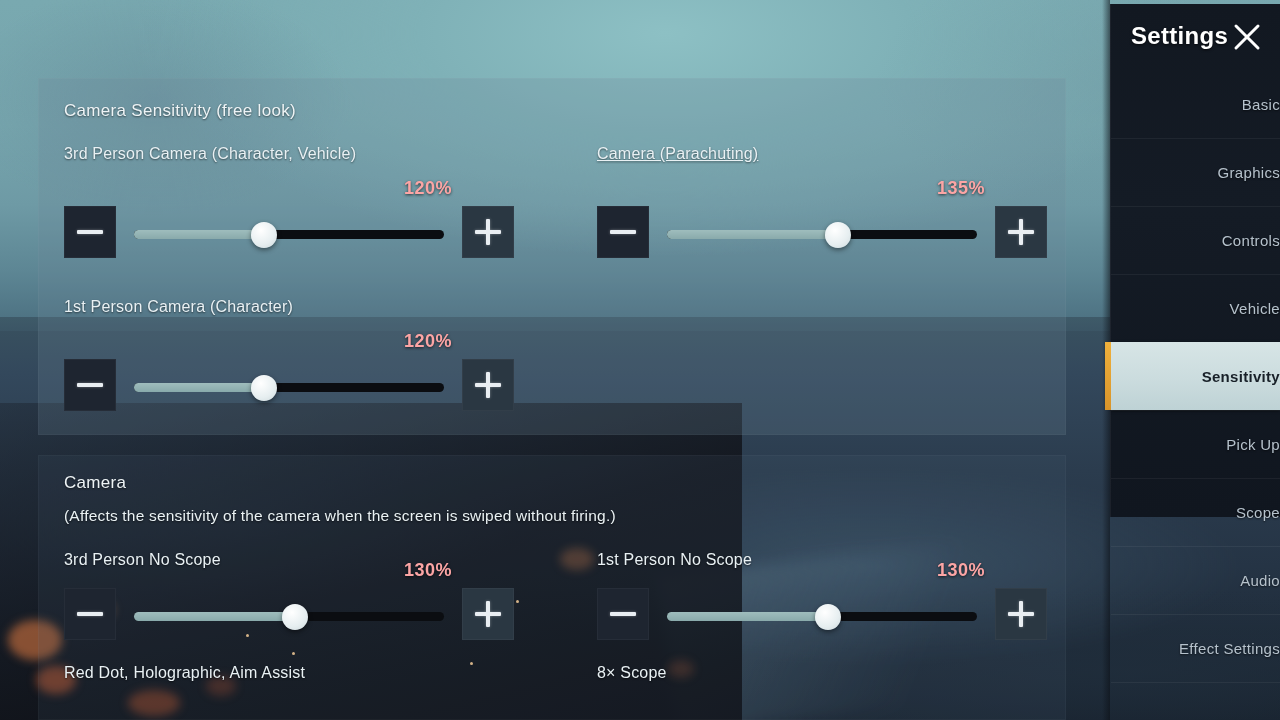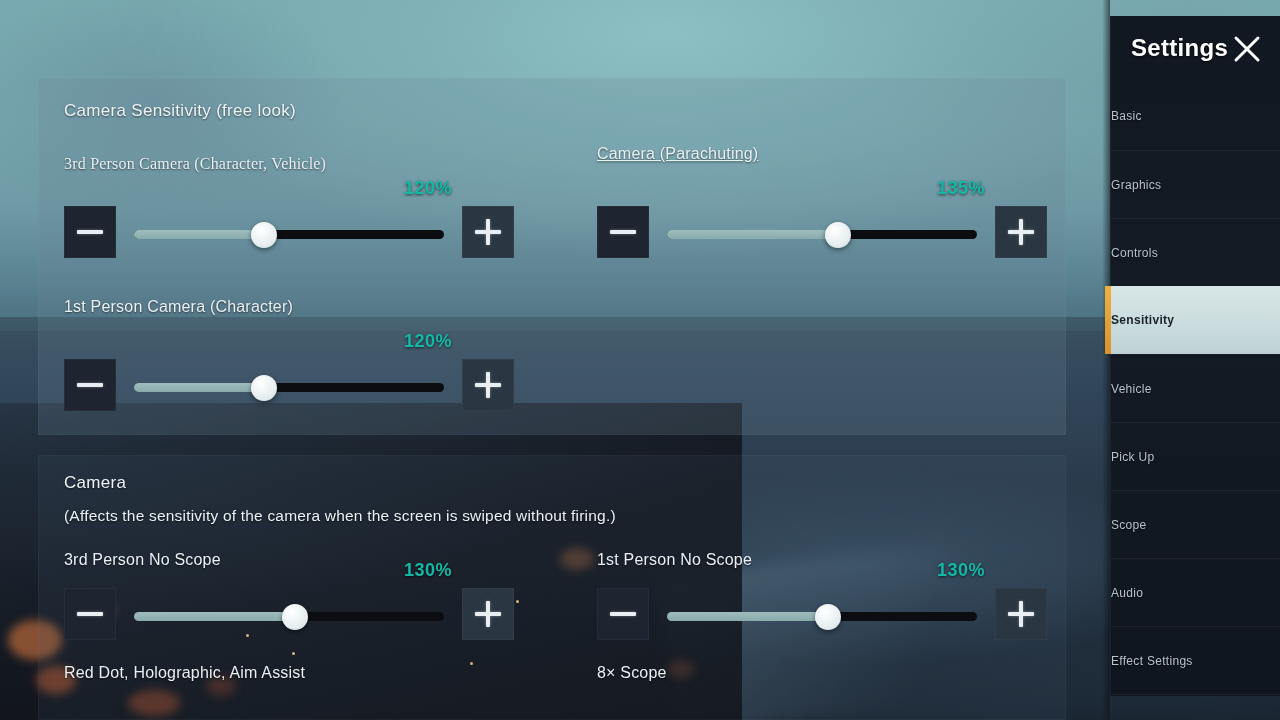--- a/index.html
+++ b/index.html
@@ -77,21 +77,21 @@
   }
   .row-label {
     position:absolute; color:#e9f1f4; font-size:16px; letter-spacing:.2px;
     text-shadow:0 1px 2px rgba(0,0,0,.55); white-space:nowrap;
   }
 
   
   .ctl { position:absolute; width:450px; height:52px; }
   .ctl .val {
     position:absolute; right:62px; top:-28px;
-    color:#14b8a6; font-size:18px; font-weight:bold; letter-spacing:.5px;
+    color:#fca5a5; font-size:18px; font-weight:bold; letter-spacing:.5px;
     text-shadow:0 1px 3px rgba(0,0,0,.65);
   }
   .sqbtn {
     position:absolute; top:0; width:52px; height:52px;
     display:flex; align-items:center; justify-content:center;
     background:#232c38; border:1px solid rgba(255,255,255,.04);
   }
   .sqbtn.plus { right:0; background:#2a3742; }
   .sqbtn.minus { left:0; background:#1e2530; }
   .bar-h { width:26px; height:4px; background:#e9eef2; border-radius:1px;
@@ -113,21 +113,21 @@
     background:linear-gradient(180deg,#9fbdbd,#89aaab);
   }
   .thumb {
     position:absolute; top:50%; width:26px; height:26px; margin-top:-13px; margin-left:-13px;
     background:radial-gradient(circle at 38% 32%, #ffffff 0%, #e6eef0 60%, #cdd9dc 100%);
     border-radius:50%; box-shadow:0 2px 5px rgba(0,0,0,.45);
   }
 
   
   #sidebar {
-    position:absolute; right:0; top:16px; width:170px; height:680px;
+    position:absolute; right:0; top:4px; width:170px; height:513px;
     background:linear-gradient(180deg,#121821 0%,#141b25 40%,#10161f 100%);
     border-left:1px solid rgba(255,255,255,.05);
   }
   #sidebar-edge {
     position:absolute; right:170px; top:0; width:8px; height:720px;
     background:linear-gradient(90deg, rgba(10,14,20,0), rgba(10,14,20,.55));
   }
   #sb-header { position:relative; height:66px; }
   #sb-title {
     position:absolute; left:20px; top:18px;
@@ -135,22 +135,22 @@
     text-shadow:0 1px 3px rgba(0,0,0,.7);
   }
   #close-btn {
     position:absolute; right:10px; top:10px; width:46px; height:46px;
     display:flex; align-items:center; justify-content:center;
   }
   #close-btn svg { display:block; }
 
   .sb-item {
     position:relative; height:68px;
-    display:flex; align-items:center; justify-content:flex-start;
-    color:#b6c2cc; font-size:12px; letter-spacing:.3px;
+    display:flex; align-items:center; justify-content:flex-end;
+    color:#b6c2cc; font-size:15px; letter-spacing:.3px;
     border-top:1px solid rgba(255,255,255,.055);
     text-shadow:0 1px 2px rgba(0,0,0,.6);
   }
   .sb-item.first { border-top:none; }
   .sb-item.active {
     background:linear-gradient(180deg,#d7e5e6 0%, #cbdcde 55%, #bed2d5 100%);
     color:#182028; font-weight:bold; text-shadow:none;
     border-top:none;
     box-shadow:0 1px 3px rgba(0,0,0,.5);
   }
@@ -183,21 +183,21 @@
   <div class="spark" style="left:470px;top:662px"></div>
   <div class="spark" style="left:516px;top:600px"></div>
 </div>
 
 <div id="content">
 
   <div class="panel" id="panel-top"></div>
 
   <div class="sec-title" style="left:64px; top:101px;">Camera Sensitivity (free look)</div>
 
-  <div class="row-label" style="left:64px; top:155px;font-family:Liberation Serif, serif;">3rd Person Camera (Character, Vehicle)</div>
+  <div class="row-label" style="left:64px; top:145px;">3rd Person Camera (Character, Vehicle)</div>
   <div class="ctl" style="left:64px; top:206px;">
     <div class="val">120%</div>
     <div class="sqbtn minus">
       <span class="bar-h"></span>
     </div>
     <div class="track">
       <div class="fill" style="width:42%"></div>
       <div class="thumb" style="left:42%"></div>
     </div>
     <div class="sqbtn plus">
@@ -289,27 +289,27 @@
 
   <div class="sb-item first">
     <span>Basic</span>
   </div>
   <div class="sb-item">
     <span>Graphics</span>
   </div>
   <div class="sb-item">
     <span>Controls</span>
   </div>
+  <div class="sb-item">
+    <span>Vehicle</span>
+  </div>
   <div class="sb-item active">
     <span>Sensitivity</span>
   </div>
   <div class="sb-item">
-    <span>Vehicle</span>
-  </div>
-  <div class="sb-item">
     <span>Pick Up</span>
   </div>
   <div class="sb-item">
     <span>Scope</span>
   </div>
   <div class="sb-item">
     <span>Audio</span>
   </div>
   <div class="sb-item">
     <span>Effect Settings</span>

